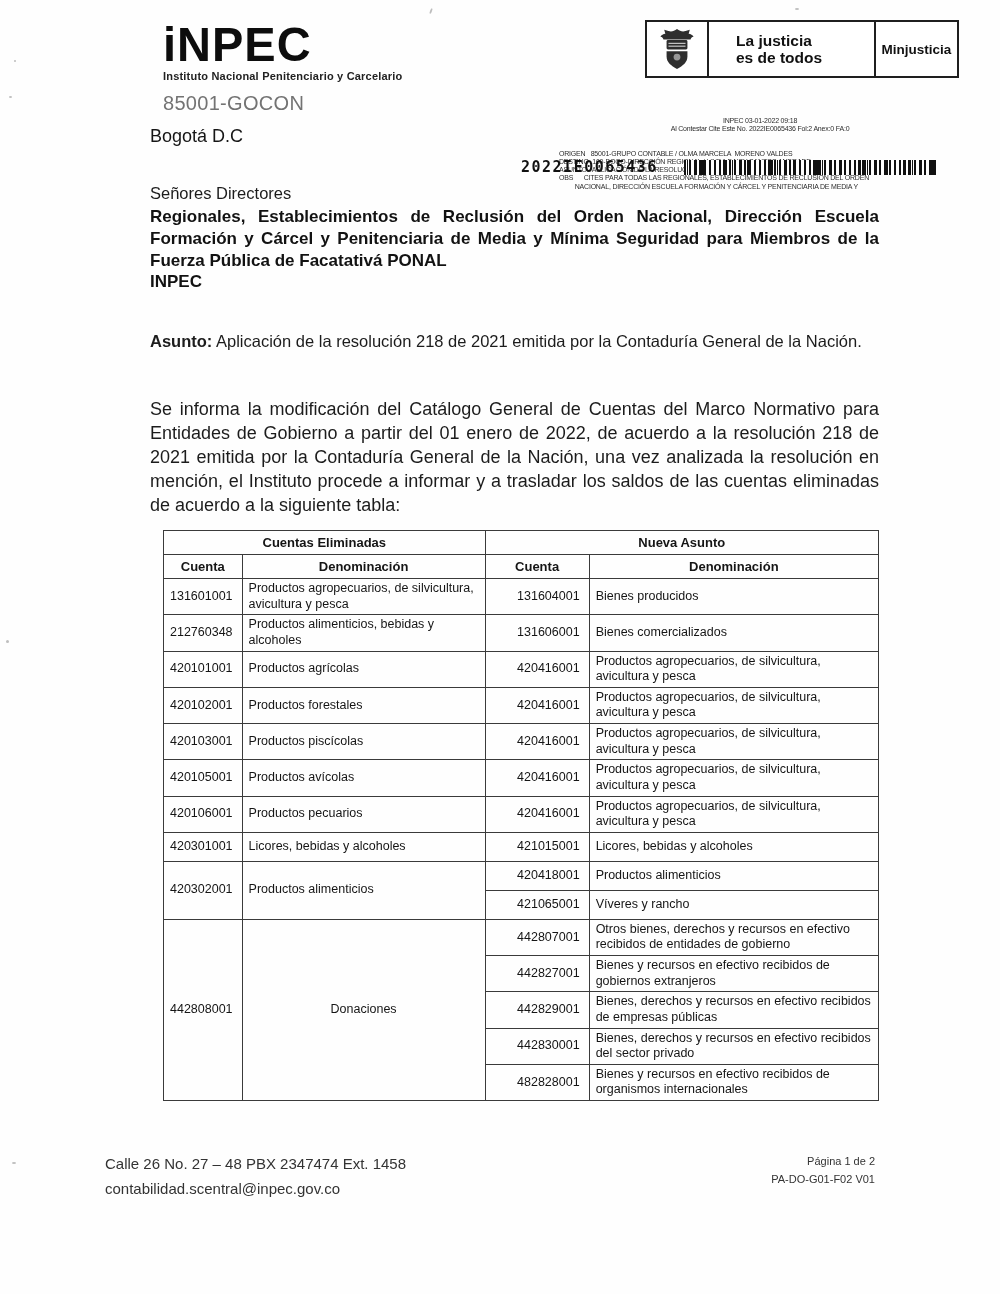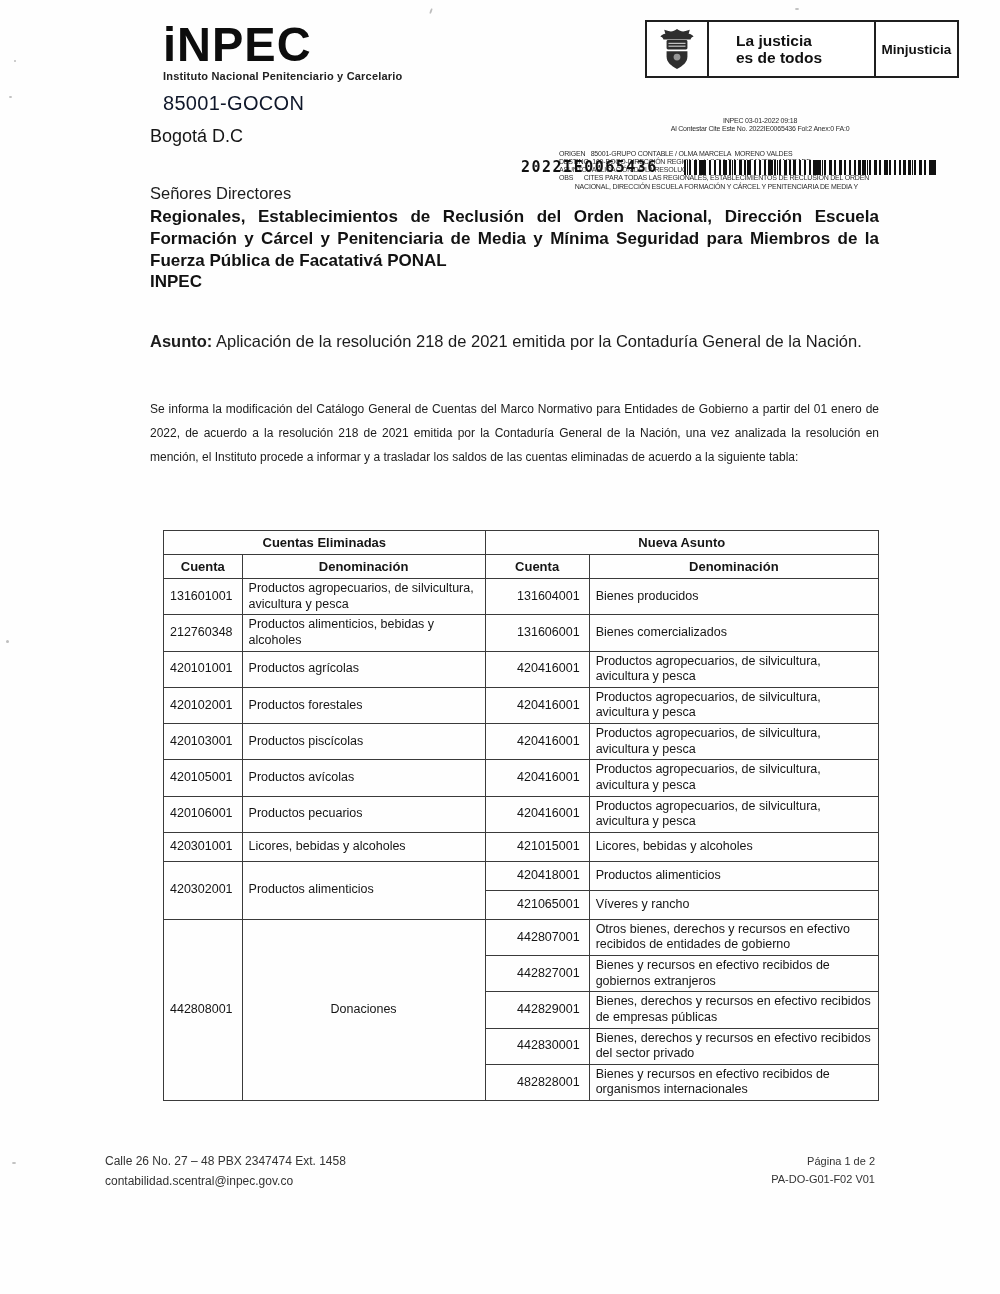--- a/index.html
+++ b/index.html
@@ -4,21 +4,21 @@
 <style>
   html,body{margin:0;padding:0;background:#e8e8e8;}
   .page{position:relative;width:1000px;height:1294px;background:#fefefe;
         font-family:"Liberation Sans",sans-serif;color:#1c1c1c;overflow:hidden;margin:0 auto;}
 
   
   .logo{position:absolute;left:163px;top:20px;}
   .logo-word{font-size:47px;font-weight:900;letter-spacing:1px;line-height:1;color:#0d0d0d;
              transform:scaleY(1.04);}
   .logo-tagline{font-size:11px;font-weight:700;color:#222;margin-top:3px;letter-spacing:.2px;}
-  .logo-code{font-size:20px;color:#0f172a;margin-top:10px;letter-spacing:.3px;}
+  .logo-code{font-size:20px;color:#737373;margin-top:10px;letter-spacing:.3px;}
 
   
   .gov-banner{position:absolute;left:645px;top:20px;width:310px;height:54px;
               border:2.5px solid #1f1f1f;display:flex;background:#fff;}
   .gov-cell-emblem{width:60px;border-right:2px solid #1f1f1f;display:flex;align-items:center;justify-content:center;}
   .gov-cell-slogan{width:138px;border-right:2px solid #1f1f1f;display:flex;flex-direction:column;
                    justify-content:center;padding-left:27px;font-weight:700;font-size:15.5px;line-height:1.12;color:#111;}
   .gov-cell-ministry{flex:1;display:flex;align-items:center;justify-content:center;
                      font-weight:700;font-size:13.5px;color:#111;}
 
@@ -38,33 +38,33 @@
                             repeating-linear-gradient(90deg,transparent 0 3px,#111 3px 4px,transparent 4px 9px),
                             repeating-linear-gradient(90deg,transparent 0 17px,#111 17px 20px,transparent 20px 23px);}
 
   
   .recipients{position:absolute;left:150px;top:184px;width:729px;}
   .salutation{font-size:16.5px;margin:0 0 3px 0;}
   .recipients-bold{font-size:17px;font-weight:700;text-align:justify;line-height:22px;margin:0;color:#121212;}
   .org{font-size:17px;font-weight:700;margin:0;color:#121212;}
   .subject{position:absolute;left:150px;top:330px;width:729px;font-size:16.5px;line-height:23px;text-align:justify;}
   .subject b{font-weight:700;}
-  .body-par{position:absolute;left:150px;top:397px;width:729px;font-size:12px;line-height:24px;text-align:justify;}
+  .body-par{position:absolute;left:150px;top:397px;width:729px;font-size:18px;line-height:24px;text-align:justify;}
 
   
   .accounts{position:absolute;left:163px;top:530px;width:716px;border-collapse:collapse;
             font-size:12.5px;color:#151515;border-radius:17px;}
   .accounts th,.accounts td{border:1.6px solid #3a3a3a;padding:2px 6px;vertical-align:middle;}
   .accounts th{font-size:13px;font-weight:700;text-align:center;padding:4px 6px;}
   .accounts td{height:24px;line-height:1.25;}
   .accounts td.num{text-align:right;padding-right:9px;white-space:nowrap;}
   .accounts td.ctr{text-align:center;}
 
   
-  .footer-left{position:absolute;left:105px;top:1152px;font-size:12px;line-height:1.65;color:#333;}
+  .footer-left{position:absolute;left:105px;top:1152px;font-size:15px;line-height:1.65;color:#333;}
   .footer-right{position:absolute;left:690px;top:1152px;width:185px;text-align:right;
                 font-size:11px;line-height:1.65;color:#333;}
 
   
   .speck{position:absolute;background:#9b9b9b;border-radius:50%;opacity:.65;}
 </style>
 </head>
 <body>
 
 <div class="page">

